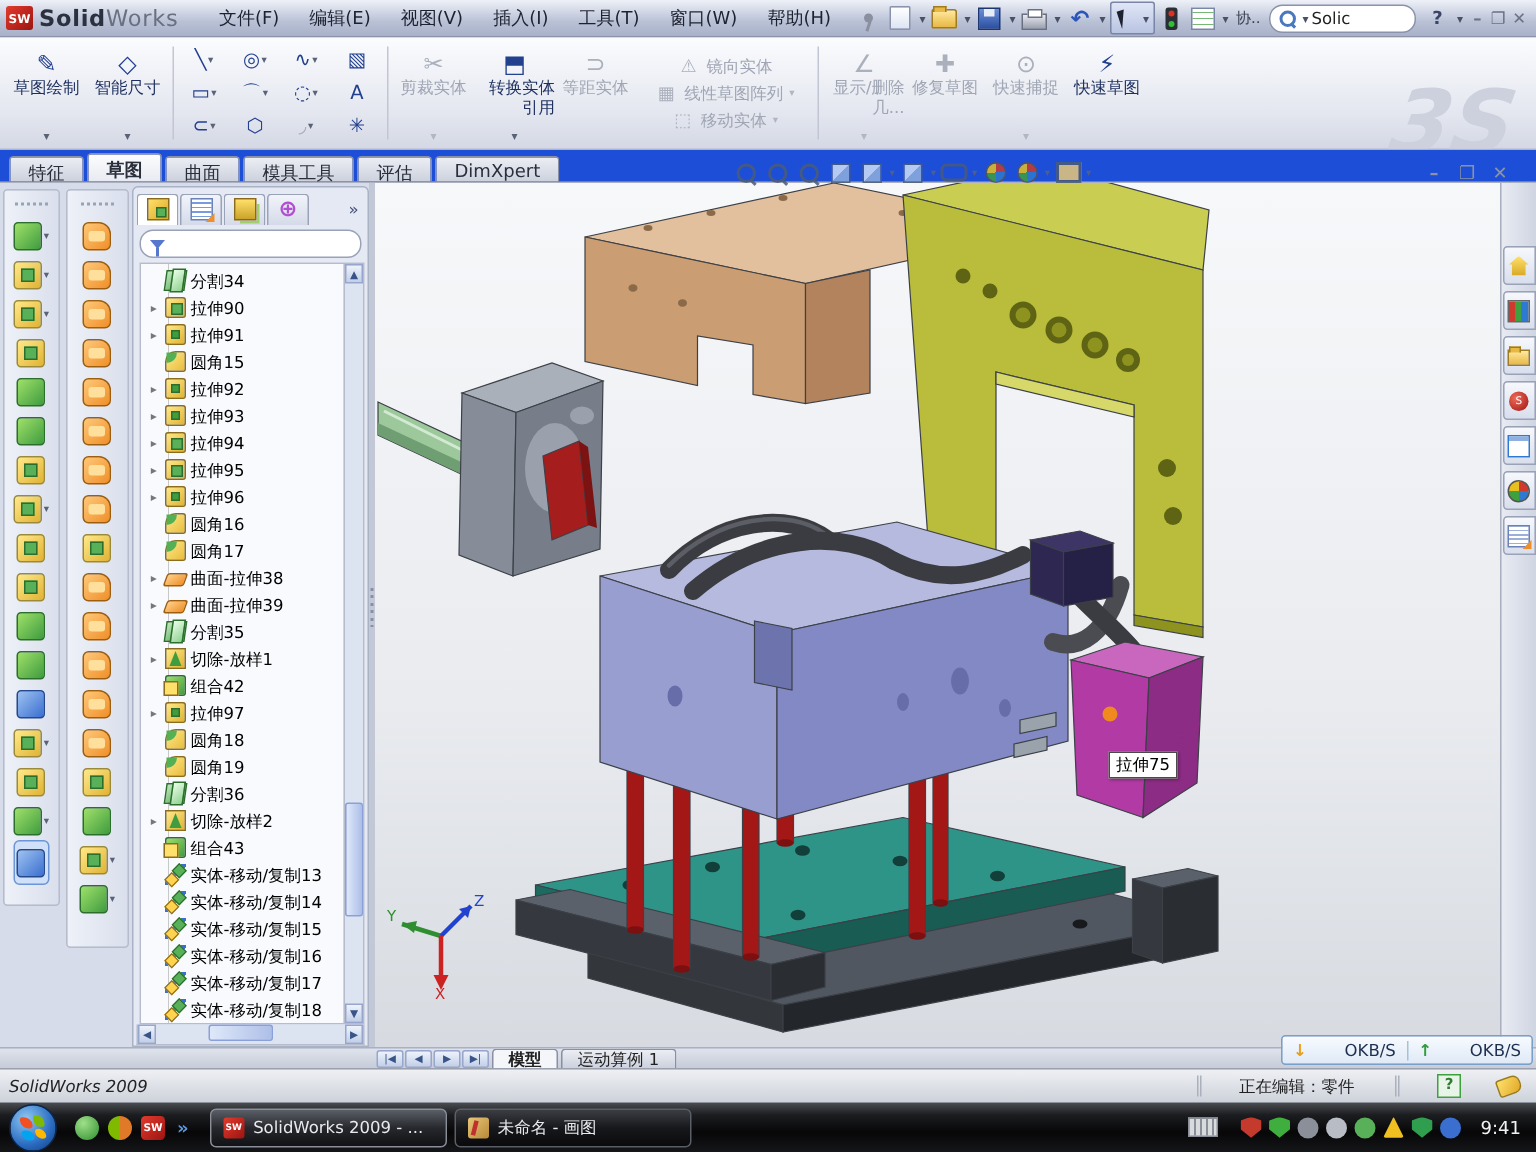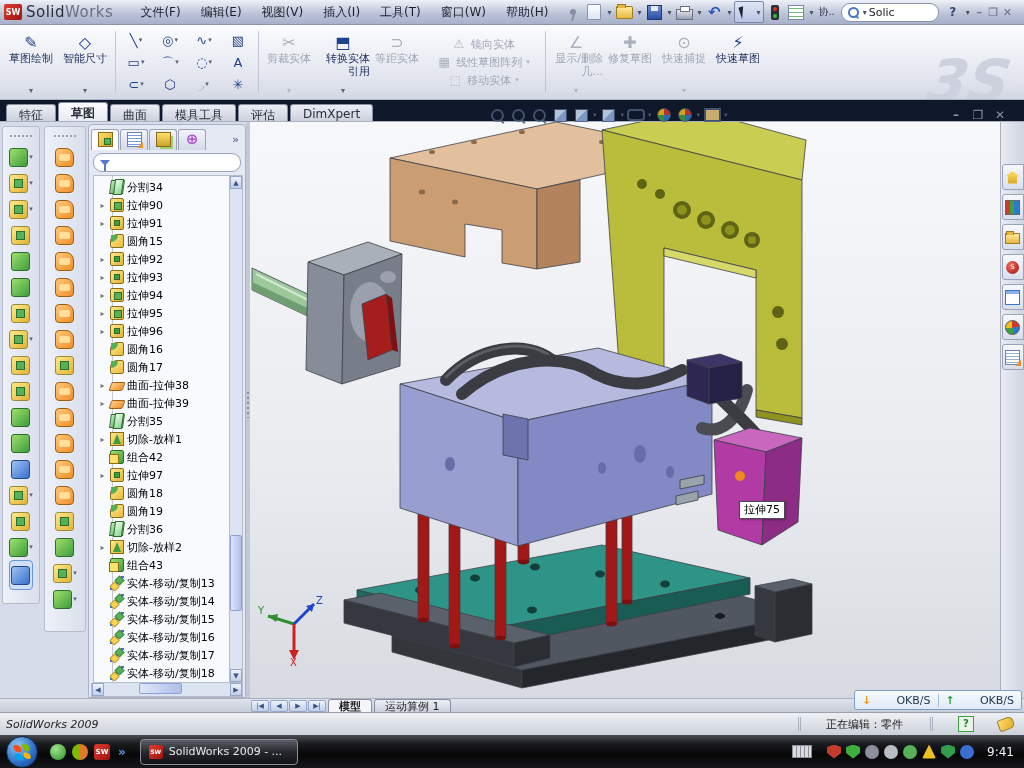--- a/index.html
+++ b/index.html
@@ -2,21 +2,21 @@
 <html><head>
 <meta charset="utf-8">
 <style>
   html,body{margin:0;padding:0;}
   body{font-family:"DejaVu Sans","Liberation Sans",sans-serif;}
   #screen{position:relative;width:1024px;height:768px;overflow:hidden;background:#d6dcea;font-size:12px;color:#111;}
   
   #titlebar{position:absolute;left:0;top:0;width:1024px;height:25px;background:linear-gradient(#eef1f8,#b9c1d6 60%,#a8b1c9);display:flex;align-items:center;border-bottom:1px solid #8b93a8;box-sizing:border-box;}
   .swlogo{width:18px;height:16px;margin:0 4px 0 4px;background:linear-gradient(135deg,#e23b2e,#9c1410);border-radius:2px;color:#fff;font-size:8px;font-weight:bold;display:flex;align-items:center;justify-content:center;}
   .appname{font-size:15px;letter-spacing:.5px;margin-right:18px;color:#3a3f4c;}
-  .appname b{font-weight:normal;color:#2c3140;}
+  .appname b{font-weight:bold;color:#2c3140;}
   .appname span{color:#6a7080;}
   #menubar{display:flex;gap:2px;}
   .menu-item{padding:3px 9px;color:#1d2230;cursor:default;}
   #tb-icons{display:flex;align-items:center;margin-left:6px;gap:1px;}
   .tbi{width:20px;height:18px;display:flex;align-items:center;justify-content:center;position:relative;}
   .tb-caret{font-size:8px;color:#4a5068;width:8px;text-align:center;}
   .tb-new{background:linear-gradient(#fff,#dde4f2);border:1px solid #8a93ab;width:12px;height:14px;border-radius:1px;}
   .tb-open{width:15px;height:11px;background:linear-gradient(#ffe9a0,#e8b844);border:1px solid #a07c20;border-radius:1px 2px 1px 1px;position:relative;}
   .tb-open::before{content:"";position:absolute;left:0;top:-3px;width:7px;height:3px;background:#e8b844;border:1px solid #a07c20;border-bottom:none;}
   .tb-save{width:13px;height:13px;background:linear-gradient(#6a8fd8,#2c4fa0);border:1px solid #1d3670;position:relative;}
@@ -54,21 +54,21 @@
   .gglyph{font-size:13px;color:#23408f;line-height:1;}
   .gcell.dis .gglyph{color:#a8adb8;}
   .gcaret{font-size:7px;color:#5a6278;}
   #grp-stack{display:flex;flex-direction:column;justify-content:center;gap:2px;width:118px;}
   .srow{display:flex;align-items:center;gap:4px;height:16px;}
   .sic{font-size:12px;color:#aab0bc;width:16px;text-align:center;}
   .srow .slabel{font-size:11px;color:#a0a6b4;flex:1;white-space:nowrap;}
   .srow .gcaret{color:#b0b6c2;}
   #watermark{position:absolute;right:14px;top:22px;font-size:58px;font-style:italic;font-weight:bold;color:#ccd1dd;transform:skewX(-10deg);pointer-events:none;}
   
-  #tabrow{position:absolute;left:0;top:100px;width:1024px;height:22px;background:#0f172a;border-bottom:1px solid #aab0c0;box-sizing:border-box;display:flex;align-items:flex-end;padding-left:6px;}
+  #tabrow{position:absolute;left:0;top:100px;width:1024px;height:22px;background:#1d4ed8;border-bottom:1px solid #aab0c0;box-sizing:border-box;display:flex;align-items:flex-end;padding-left:6px;}
   .ctab{padding:2px 12px;margin-right:2px;border:1px solid #8a90a4;border-bottom:none;border-radius:3px 3px 0 0;background:linear-gradient(#eceef4,#ccd1dd);font-size:12px;color:#2a2f3c;height:17px;box-sizing:border-box;}
   .ctab.active{background:linear-gradient(#fdfdfe,#e8eaf2);font-weight:bold;height:19px;}
   
   .vtoolbar{position:absolute;background:linear-gradient(90deg,#eef1f8,#d9dfec);border:1px solid #b6bccc;border-radius:3px;display:flex;flex-direction:column;align-items:center;padding-top:8px;box-sizing:border-box;}
   .vtoolbar::before{content:"";width:22px;height:3px;border-top:2px dotted #9aa2b6;margin-bottom:4px;}
   #ltb-a{left:2px;top:126px;width:38px;height:478px;}
   #ltb-b{left:44px;top:126px;width:42px;height:506px;}
   .lt-item{display:flex;align-items:center;gap:1px;height:26px;}
   .lt-ic{width:17px;height:17px;border-radius:3px;border:1px solid #9a8a3a;position:relative;}
   .s-y{background:linear-gradient(135deg,#ffe98a,#e0b334);}
@@ -1027,20 +1027,24 @@
         <span class="ql ql-msn"></span>
         <span class="ql ql-or"></span>
         <span class="ql ql-sw">SW</span>
       </div>
     <span class="ql-ovf">»</span>
     <div id="tasks" style="margin-left:14px;">
         <div class="taskbtn active">
           <span class="task-ic task-sw">SW</span>
           <span>SolidWorks 2009 - ...</span>
         </div>
+        <div class="taskbtn">
+          <span class="task-ic task-paint"></span>
+          <span>未命名 - 画图</span>
+        </div>
       </div>
     <div id="tray">
       <span class="kb-ic"></span>
       <span id="trayicons" style="display:flex;gap:5px;">
           <span class="tray-ic sh" style="background: rgb(196, 59, 46);"></span>
           <span class="tray-ic sh" style="background: rgb(63, 174, 63);"></span>
           <span class="tray-ic cir" style="background: rgb(138, 143, 154);"></span>
           <span class="tray-ic cir" style="background: rgb(184, 188, 196);"></span>
           <span class="tray-ic cir" style="background: rgb(88, 176, 88);"></span>
           <span class="tray-ic tri" style="background: rgb(240, 192, 32);"></span>

